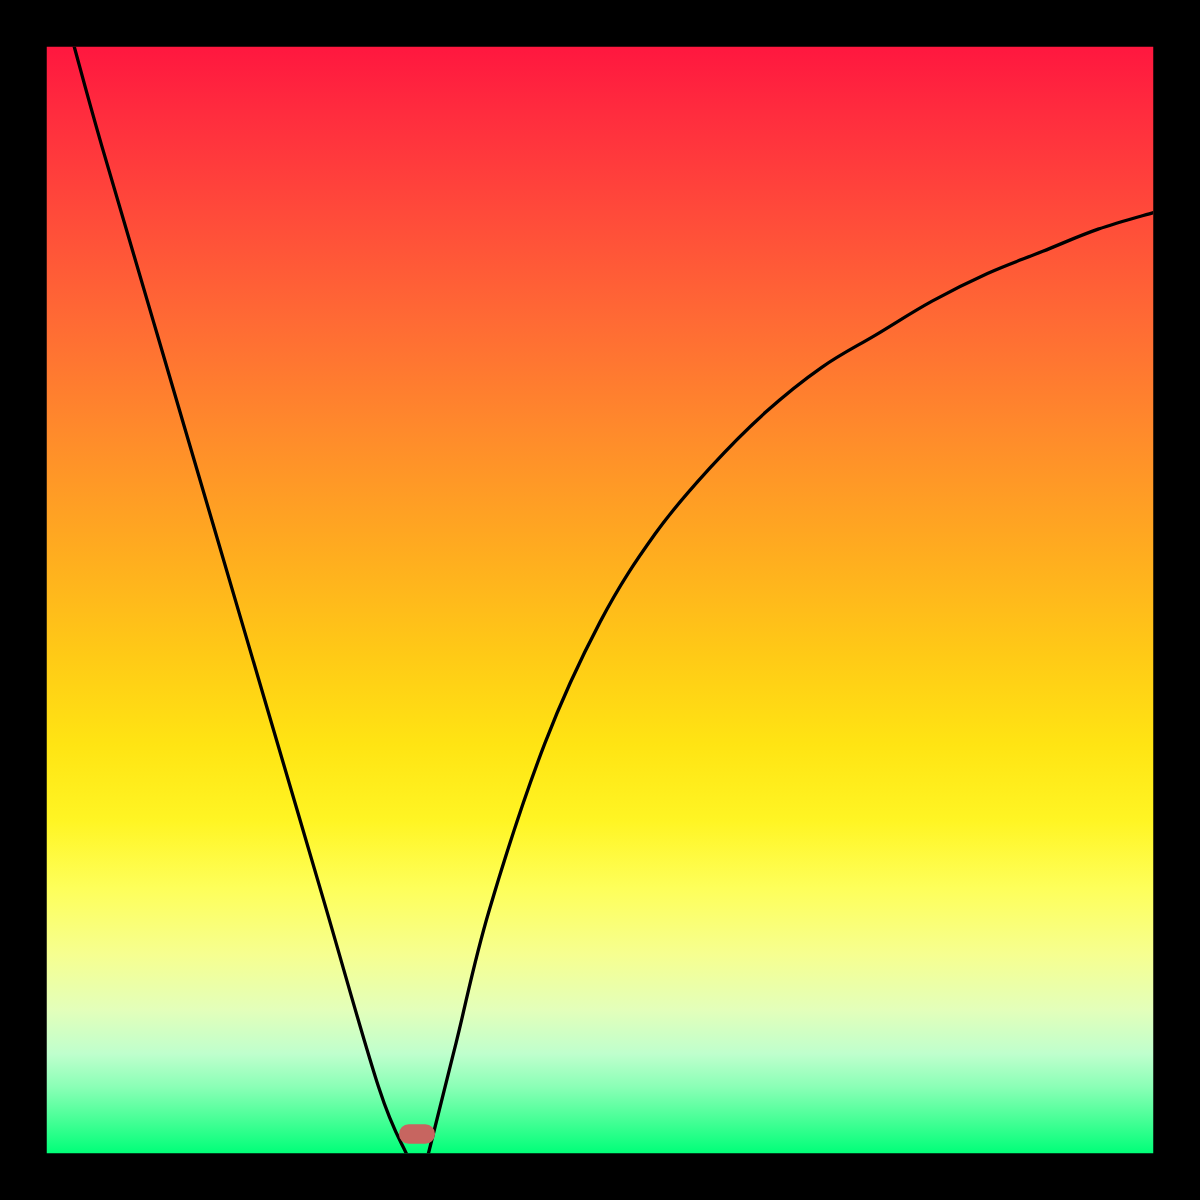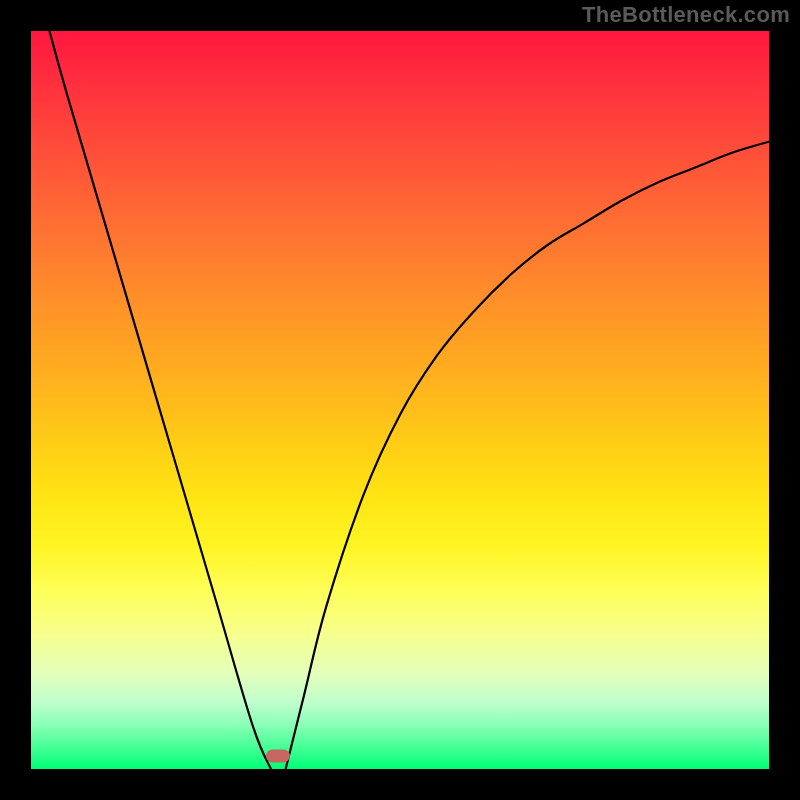--- a/index.html
+++ b/index.html
@@ -69,21 +69,20 @@
     height: 13px;
     background: #c76560;
     border-radius: 7px;
     transform: translate(-50%, -50%);
   }
 </style>
 </head>
 <body>
 
 <div class="frame">
-  <div class="watermark">TheBottleneck.com</div>
   <div class="plot">
     <div class="gradient"></div>
     <svg class="curves" viewBox="0 0 738 738" preserveAspectRatio="none">
       <path fill="none" stroke-width="2.2" stroke-linecap="round" d="M 18.45 0 C 21.771 11.955599999999992, 26.936999999999998 31.881599999999963, 36.9 66.41999999999996 C 46.863 100.95839999999995, 60.516 146.71439999999998, 73.8 191.88 C 87.084 237.0456, 97.416 272.17440000000005, 110.7 317.34000000000003 C 123.98400000000001 362.5056, 134.316 397.6344, 147.6 442.8 C 160.884 487.9656, 171.216 523.0944, 184.5 568.26 C 197.784 613.4256, 211.437 663.1668000000001, 221.4 693.72 C 231.363 724.2732, 236.529 730.0296, 239.85 738" stroke="#000000"></path>
       <path fill="none" stroke-width="2.2" stroke-linecap="round" d="M 254.60999999999999 738 C 257.931 724.716, 265.7538 693.4248, 273.06 664.2 C 280.3662 634.9752000000001, 284.5728 611.5068, 295.2 575.64 C 305.8272 539.7732, 318.81600000000003 499.47839999999997, 332.1 464.94 C 345.384 430.40160000000003, 355.716 408.9996, 369 383.76 C 382.284 358.5204, 392.61600000000004 343.31759999999997, 405.90000000000003 324.71999999999997 C 419.184 306.12239999999997, 429.516 295.0524, 442.8 280.44 C 456.084 265.8276, 466.416 255.49559999999997, 479.7 243.53999999999996 C 492.984 231.58439999999996, 503.31600000000003 223.31879999999998, 516.6 214.01999999999998 C 529.884 204.72119999999998, 540.216 199.85039999999998, 553.5 191.88 C 566.784 183.9096, 577.116 177.04620000000003, 590.4 169.74 C 603.684 162.4338, 614.016 157.26779999999994, 627.3 151.28999999999996 C 640.584 145.3122, 650.916 141.8436000000001, 664.2 136.5300000000001 C 677.484 131.21640000000008, 687.816 126.4194, 701.1 121.76999999999998 C 714.384 117.12059999999997, 731.358 112.69260000000003, 738 110.70000000000005" stroke="#000000"></path>
     </svg>
     <div class="minpoint" style="left: 247.23px; top: 725.454px; background: rgb(199, 101, 96);"></div>
   </div>
 </div>
 

